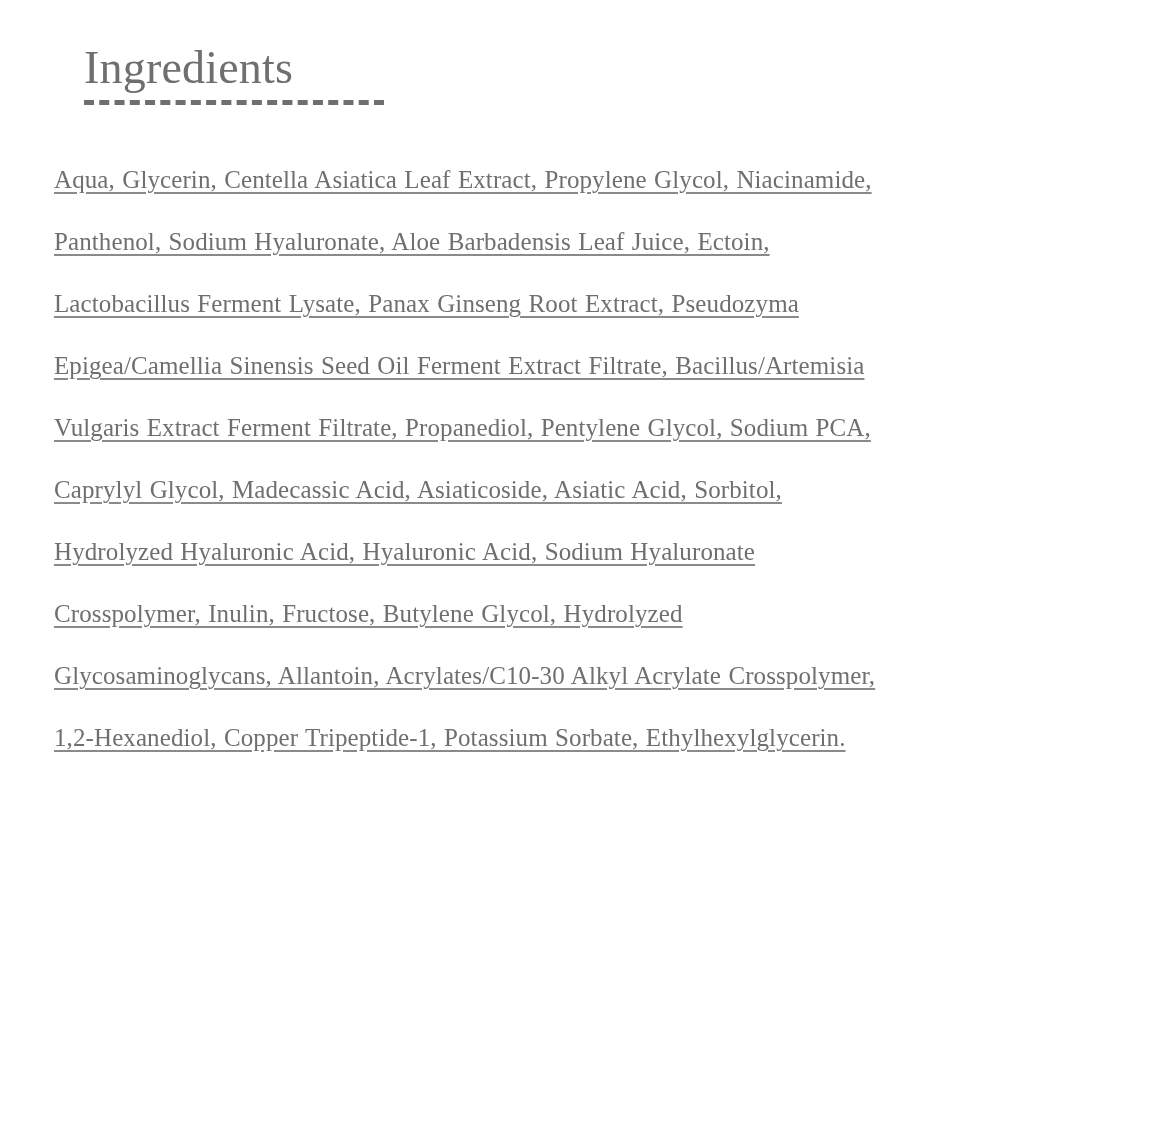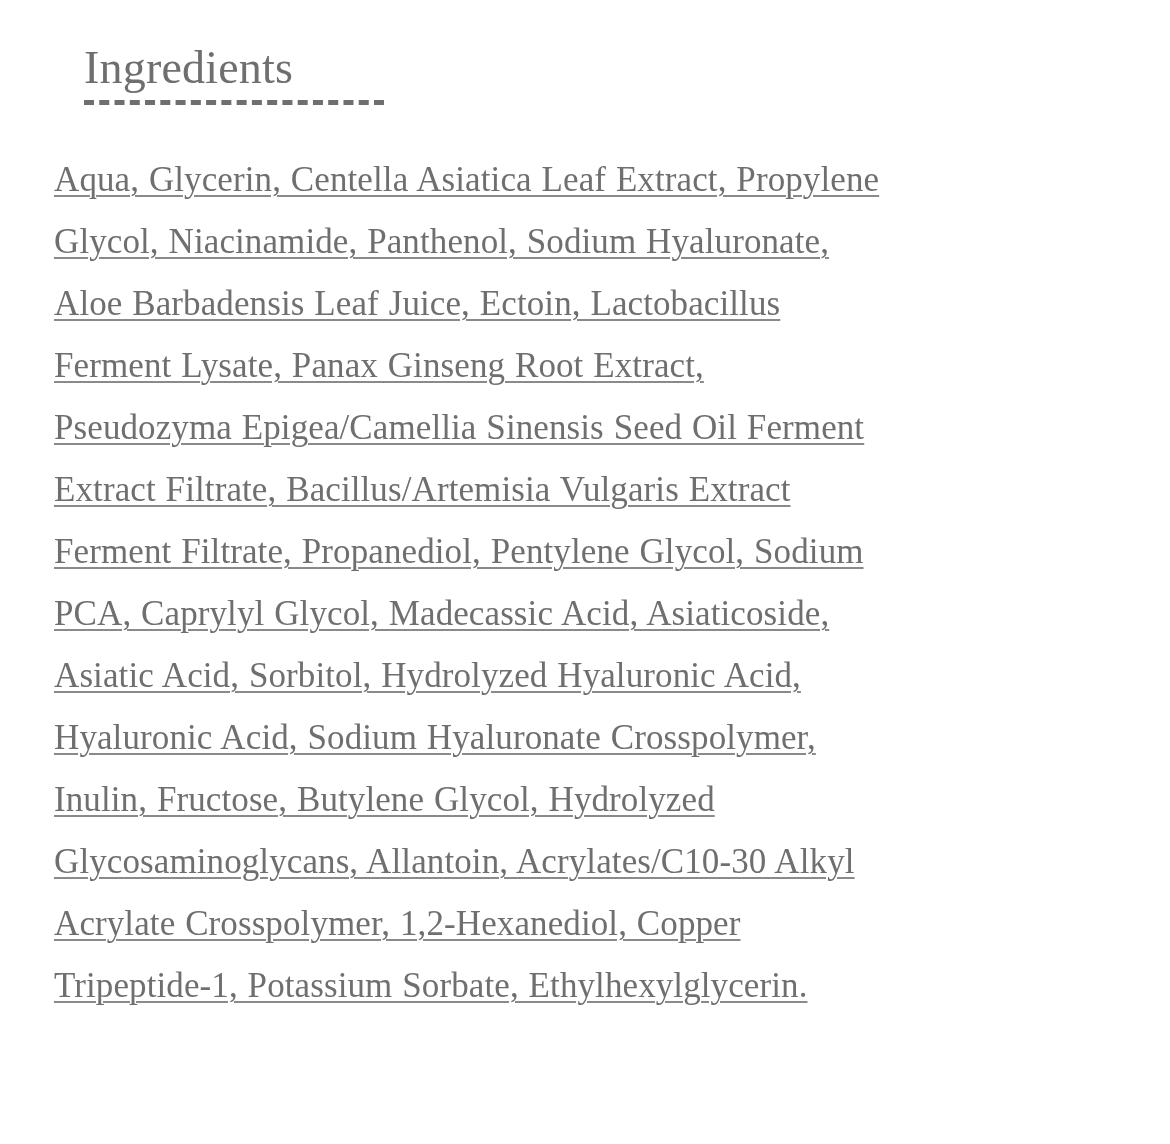--- a/index.html
+++ b/index.html
@@ -33,21 +33,21 @@
   }
   .divider {
     margin: 8px 0 0 30px;
     width: 300px;
     height: 0;
     border-top: 5px dashed #6f6f6f;
   }
   .ingredients {
     margin-top: 44px;
     font-family: "Liberation Serif", serif;
-    font-size: 35px;
+    font-size: 25px;
     line-height: 62px;
     color: #6f6f6f;
     text-decoration: underline;
     text-decoration-color: #8a8a8a;
     text-decoration-thickness: 2px;
     text-underline-offset: 4px;
     word-spacing: 1px;
     max-width: 1045px;
     letter-spacing: 0.1px;
   }

